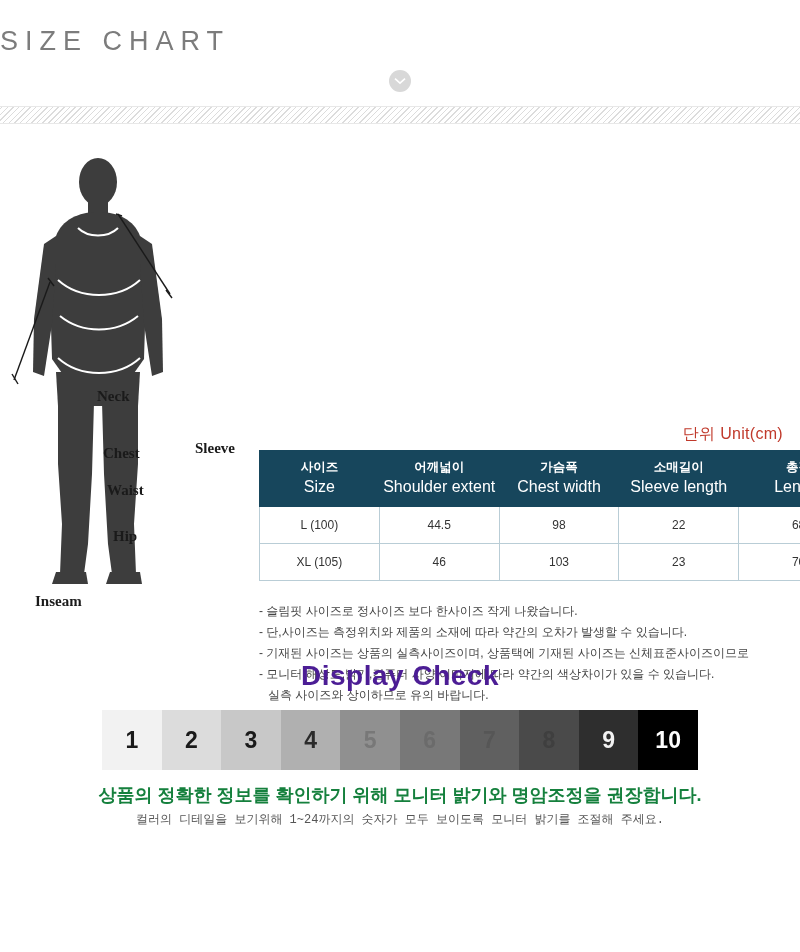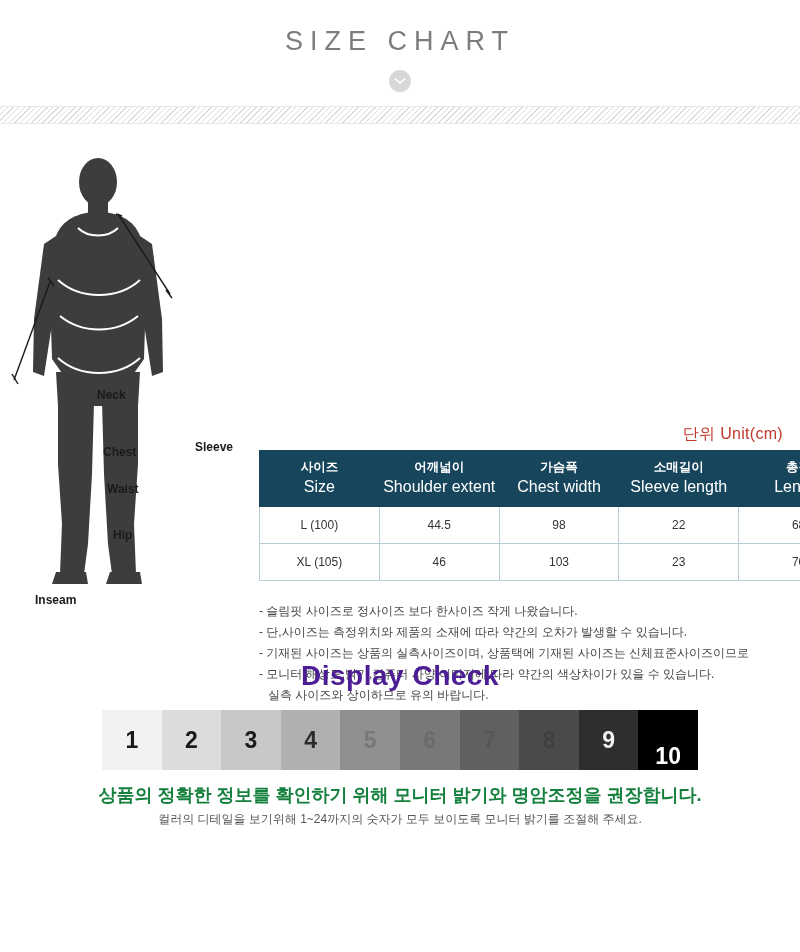--- a/index.html
+++ b/index.html
@@ -13,21 +13,20 @@
     background: #ffffff;
     font-family: "Liberation Sans", sans-serif;
     color: #333;
     position: relative;
     overflow: hidden;
   }
 
   
   .header {
     padding-top: 26px;
-    text-align: center;
   }
   .header-title {
     font-size: 27px;
     letter-spacing: 7px;
     color: #7c7c7c;
     font-weight: normal;
     font-family: "Liberation Sans", sans-serif;
   }
   .chevron-wrap {
     margin-top: 13px;
@@ -68,24 +67,24 @@
     position: absolute;
     left: 0;
     top: 20px;
     width: 300px;
     height: 500px;
   }
   .figure-area svg { display: block; }
 
   .fig-label {
     position: absolute;
-    font-size: 12px;
+    font-size: 15px;
     font-weight: bold;
     color: #1a1a1a;
-    font-family: Liberation Sans, sans-serif;
+    font-family: Liberation Serif, serif;
     white-space: nowrap;
   }
   .lbl-neck   { left: 97px;  top: 244px; }
   .lbl-chest  { left: 103px; top: 301px; }
   .lbl-waist  { left: 107px; top: 338px; }
   .lbl-hip    { left: 113px; top: 384px; }
   .lbl-sleeve { left: 195px; top: 296px; }
   .lbl-inseam { left: 18px;  top: 449px; padding-left: 17px; }
 
   
@@ -170,20 +169,21 @@
   .dc-note1 {
     margin-top: 13px;
     font-size: 18px;
     font-weight: bold;
     color: #15803d;
   }
   .dc-note2 {
     margin-top: 4px;
     font-size: 12px;
     color: #555;
+    font-family: Liberation Mono, monospace;
   }
 </style>
 </head>
 <body>
 
 <div class="header">
   <div class="header-title">SIZE CHART</div>
   <div class="chevron-wrap">
     <div class="chevron-circle">
       <svg width="12" height="8" viewBox="0 0 12 8" aria-hidden="true">
@@ -338,20 +338,20 @@
       </div>
     <div class="swatch" style="background: rgb(96, 96, 96); color: rgb(86, 86, 86);">
         <span>7</span>
       </div>
     <div class="swatch" style="background: rgb(74, 74, 74); color: rgb(63, 63, 63);">
         <span>8</span>
       </div>
     <div class="swatch" style="background: rgb(46, 46, 46); color: rgb(242, 242, 242);">
         <span>9</span>
       </div>
-    <div class="swatch" style="background: rgb(0, 0, 0); color: rgb(255, 255, 255); align-items: flex-end;">
+    <div class="swatch" style="background: rgb(0, 0, 0); color: rgb(255, 255, 255);">
         <span>10</span>
       </div>
   </div>
 
   <div class="dc-note1">상품의 정확한 정보를 확인하기 위해 모니터 밝기와 명암조정을 권장합니다.</div>
   <div class="dc-note2">컬러의 디테일을 보기위해 1~24까지의 숫자가 모두 보이도록 모니터 밝기를 조절해 주세요.</div>
 </div>
 
 </body></html>

